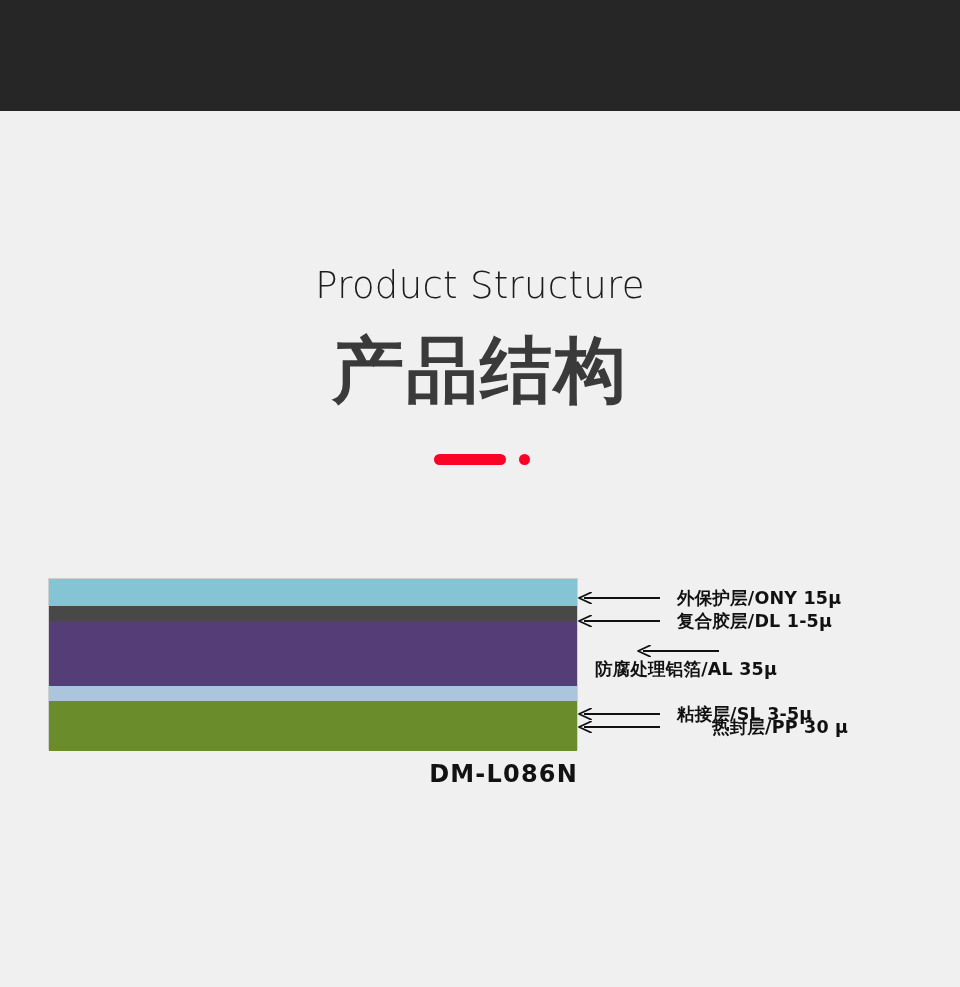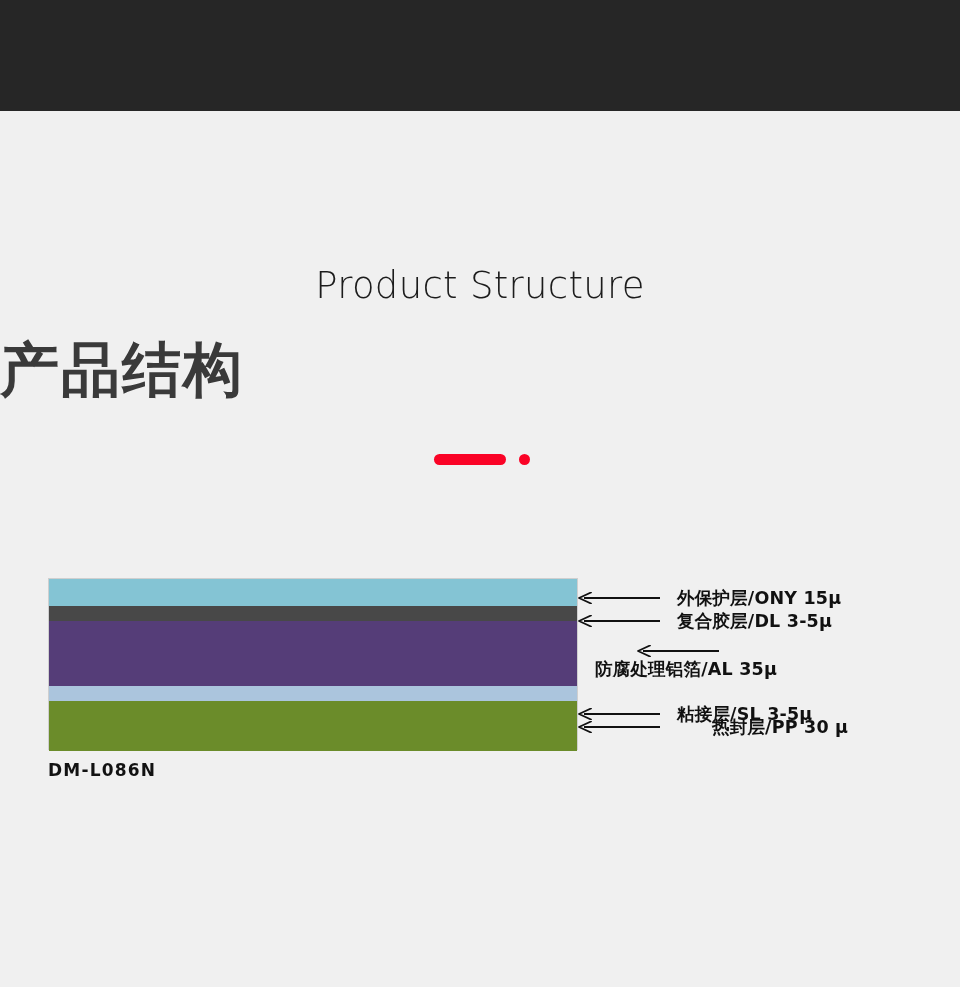--- a/index.html
+++ b/index.html
@@ -35,21 +35,22 @@
     font-weight: 300;
     letter-spacing: 0.3px;
     color: #1c1c1c;
     line-height: 46px;
     font-family: "DejaVu Sans", "Liberation Sans", sans-serif;
   }
   .title-cn {
     position: absolute;
     left: 0; top: 322px;
     width: 960px;
-    font-size: 59px;
+    text-align: center;
+    font-size: 72px;
     font-weight: 900;
     letter-spacing: 2px;
     color: #3a3a3a;
     line-height: 96px;
     font-family: "DejaVu Sans", "Liberation Sans", sans-serif;
   }
 
   
   .divider {
     position: absolute;
@@ -102,22 +103,22 @@
     white-space: nowrap;
     letter-spacing: 0.2px;
     font-family: "DejaVu Sans", "Liberation Sans", sans-serif;
   }
 
   
   .product-code {
     position: absolute;
     left: 48px; top: 760px;
     width: 530px;
-    text-align: left;
-    font-size: 17px;
+    text-align: right;
+    font-size: 24px;
     font-weight: bold;
     letter-spacing: 1.2px;
     color: #121212;
     font-family: "DejaVu Sans", "Liberation Sans", sans-serif;
   }
 </style>
 </head>
 <body>
 
 <div id="page">
@@ -150,21 +151,21 @@
         </span>
         <span class="callout-label">外保护层/ONY  15μ</span>
       </div>
       <div class="callout" style="top: 39px;">
         <span>
           <svg class="arrow-svg" width="82" height="12" viewBox="0 0 82 12" xmlns="http://www.w3.org/2000/svg">
             <line x1="6" y1="6" x2="82" y2="6" stroke="#111" stroke-width="1.8"></line>
             <polyline points="13,0.5 1,6 13,11.5" fill="none" stroke="#111" stroke-width="1.8" stroke-linecap="round" stroke-linejoin="round"></polyline>
           </svg>
         </span>
-        <span class="callout-label">复合胶层/DL  3-5μ</span>
+        <span class="callout-label">复合胶层/DL  1-5μ</span>
       </div>
       <div class="callout" style="top: 75px; flex-direction: column;">
         <span>
           <svg class="arrow-svg" width="82" height="12" viewBox="0 0 82 12" xmlns="http://www.w3.org/2000/svg">
             <line x1="6" y1="6" x2="82" y2="6" stroke="#111" stroke-width="1.8"></line>
             <polyline points="13,0.5 1,6 13,11.5" fill="none" stroke="#111" stroke-width="1.8" stroke-linecap="round" stroke-linejoin="round"></polyline>
           </svg>
         </span>
         <span class="callout-label">防腐处理铝箔/AL  35μ</span>
       </div>

